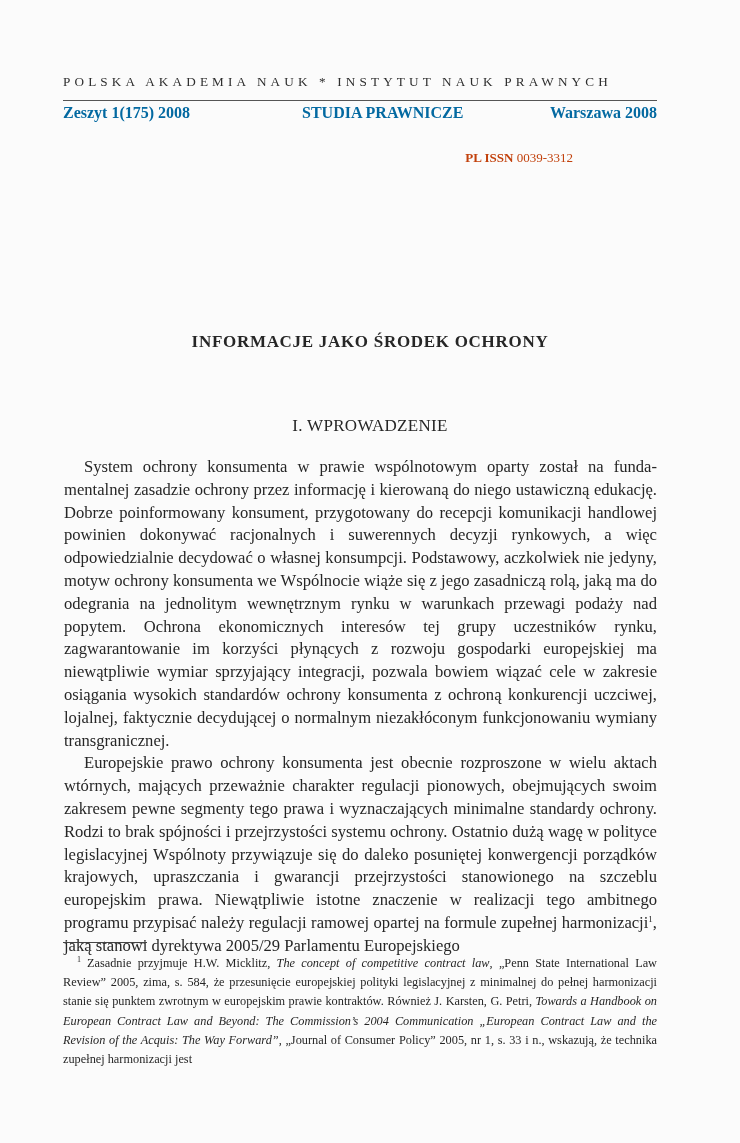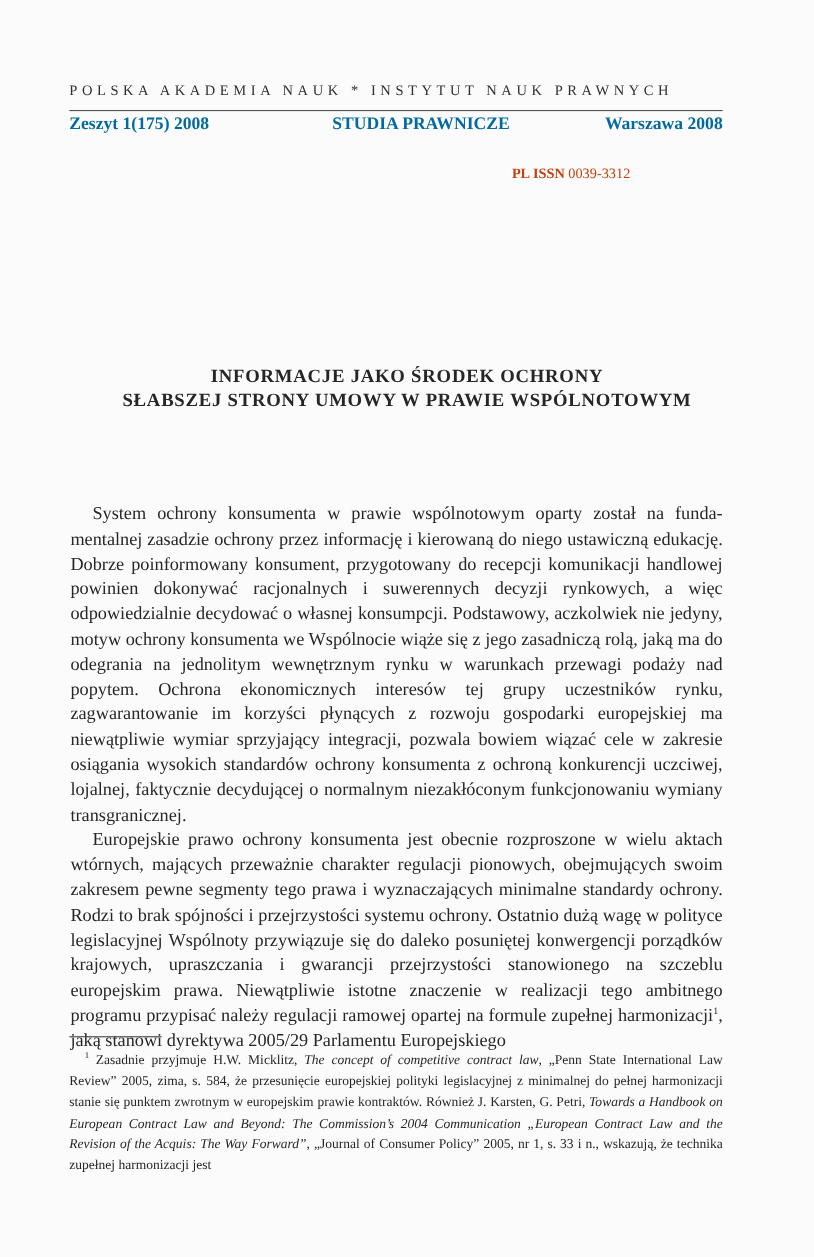--- a/index.html
+++ b/index.html
@@ -85,23 +85,23 @@
   </div>
 
   <div class="issn">
     <b>PL ISSN</b>
     <span>0039-3312</span>
   </div>
 
 
   <div class="title">
     <div>INFORMACJE JAKO ŚRODEK OCHRONY</div>
-    <div>SŁABSZEJ STRONY UMOWY W PRAWIE WSPÓLNOTOWYM</div>
   </div>
 
+  <div class="section">I. WPROWADZENIE</div>
 
   <div class="body-text">
     <p>System ochrony konsumenta w prawie wspólnotowym oparty został na funda­mentalnej zasadzie ochrony przez informację i kierowaną do niego ustawiczną edu­kację. Dobrze poinformowany konsument, przygotowany do recepcji komunikacji handlowej powinien dokonywać racjonalnych i suwerennych decyzji rynkowych, a więc odpowiedzialnie decydować o własnej konsumpcji. Podstawowy, aczkolwiek nie jedyny, motyw ochrony konsumenta we Wspólnocie wiąże się z jego zasadniczą rolą, jaką ma do odegrania na jednolitym wewnętrznym rynku w warunkach prze­wagi podaży nad popytem. Ochrona ekonomicznych interesów tej grupy uczestni­ków rynku, zagwarantowanie im korzyści płynących z rozwoju gospodarki europej­skiej ma niewątpliwie wymiar sprzyjający integracji, pozwala bowiem wiązać cele w zakresie osiągania wysokich standardów ochrony konsumenta z ochroną konku­rencji uczciwej, lojalnej, faktycznie decydującej o normalnym niezakłóconym funk­cjonowaniu wymiany transgranicznej.</p>
     <p><span>Europejskie prawo ochrony konsumenta jest obecnie rozproszone w wielu aktach wtórnych, mających przeważnie charakter regulacji pionowych, obejmujących swoim zakresem pewne segmenty tego prawa i wyznaczających minimalne stan­dardy ochrony. Rodzi to brak spójności i przejrzystości systemu ochrony. Ostatnio dużą wagę w polityce legislacyjnej Wspólnoty przywiązuje się do daleko posuniętej konwergencji porządków krajowych, upraszczania i gwarancji przejrzystości stano­wionego na szczeblu europejskim prawa. Niewątpliwie istotne znaczenie w realizacji tego ambitnego programu przypisać należy regulacji ramowej opartej na formule zupełnej harmonizacji</span><sup class="ref">1</sup><span>, jaką stanowi dyrektywa 2005/29 Parlamentu Europejskiego</span></p>
   </div>
 
   <div class="fn-rule"></div>
 
   <div class="footnotes">
     <p><sup>1</sup><span>Zasadnie przyjmuje H.W. Micklitz, </span><i>The concept of competitive contract law</i><span>, „Penn State Inter­national Law Review” 2005, zima, s. 584, że przesunięcie europejskiej polityki legislacyjnej z minimal­nej do pełnej harmonizacji stanie się punktem zwrotnym w europejskim prawie kontraktów. Również J. Karsten, G. Petri, </span><i>Towards a Handbook on European Contract Law and Beyond: The Commission’s 2004 Communication „European Contract Law and the Revision of the Acquis: The Way Forward”</i><span>, „Journal of Consumer Policy” 2005, nr 1, s. 33 i n., wskazują, że technika zupełnej harmonizacji jest</span></p>

